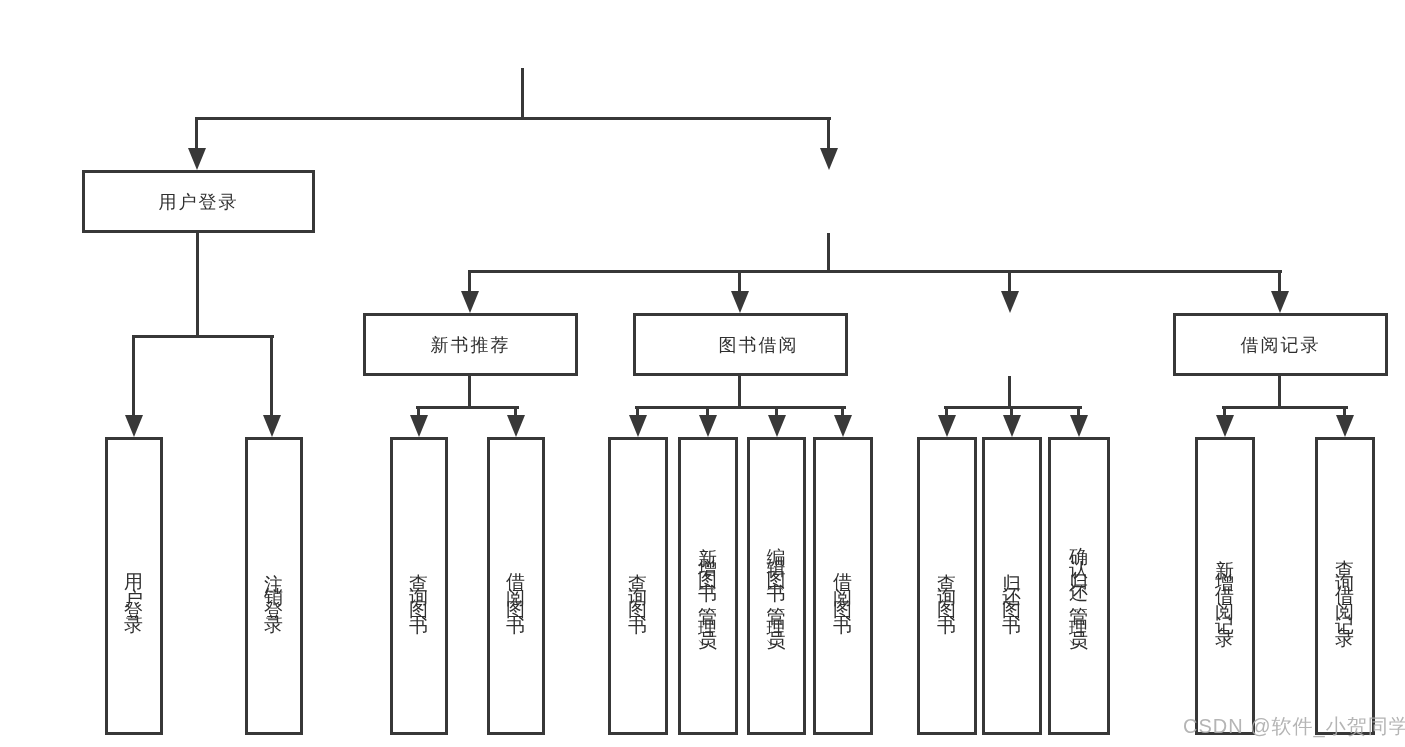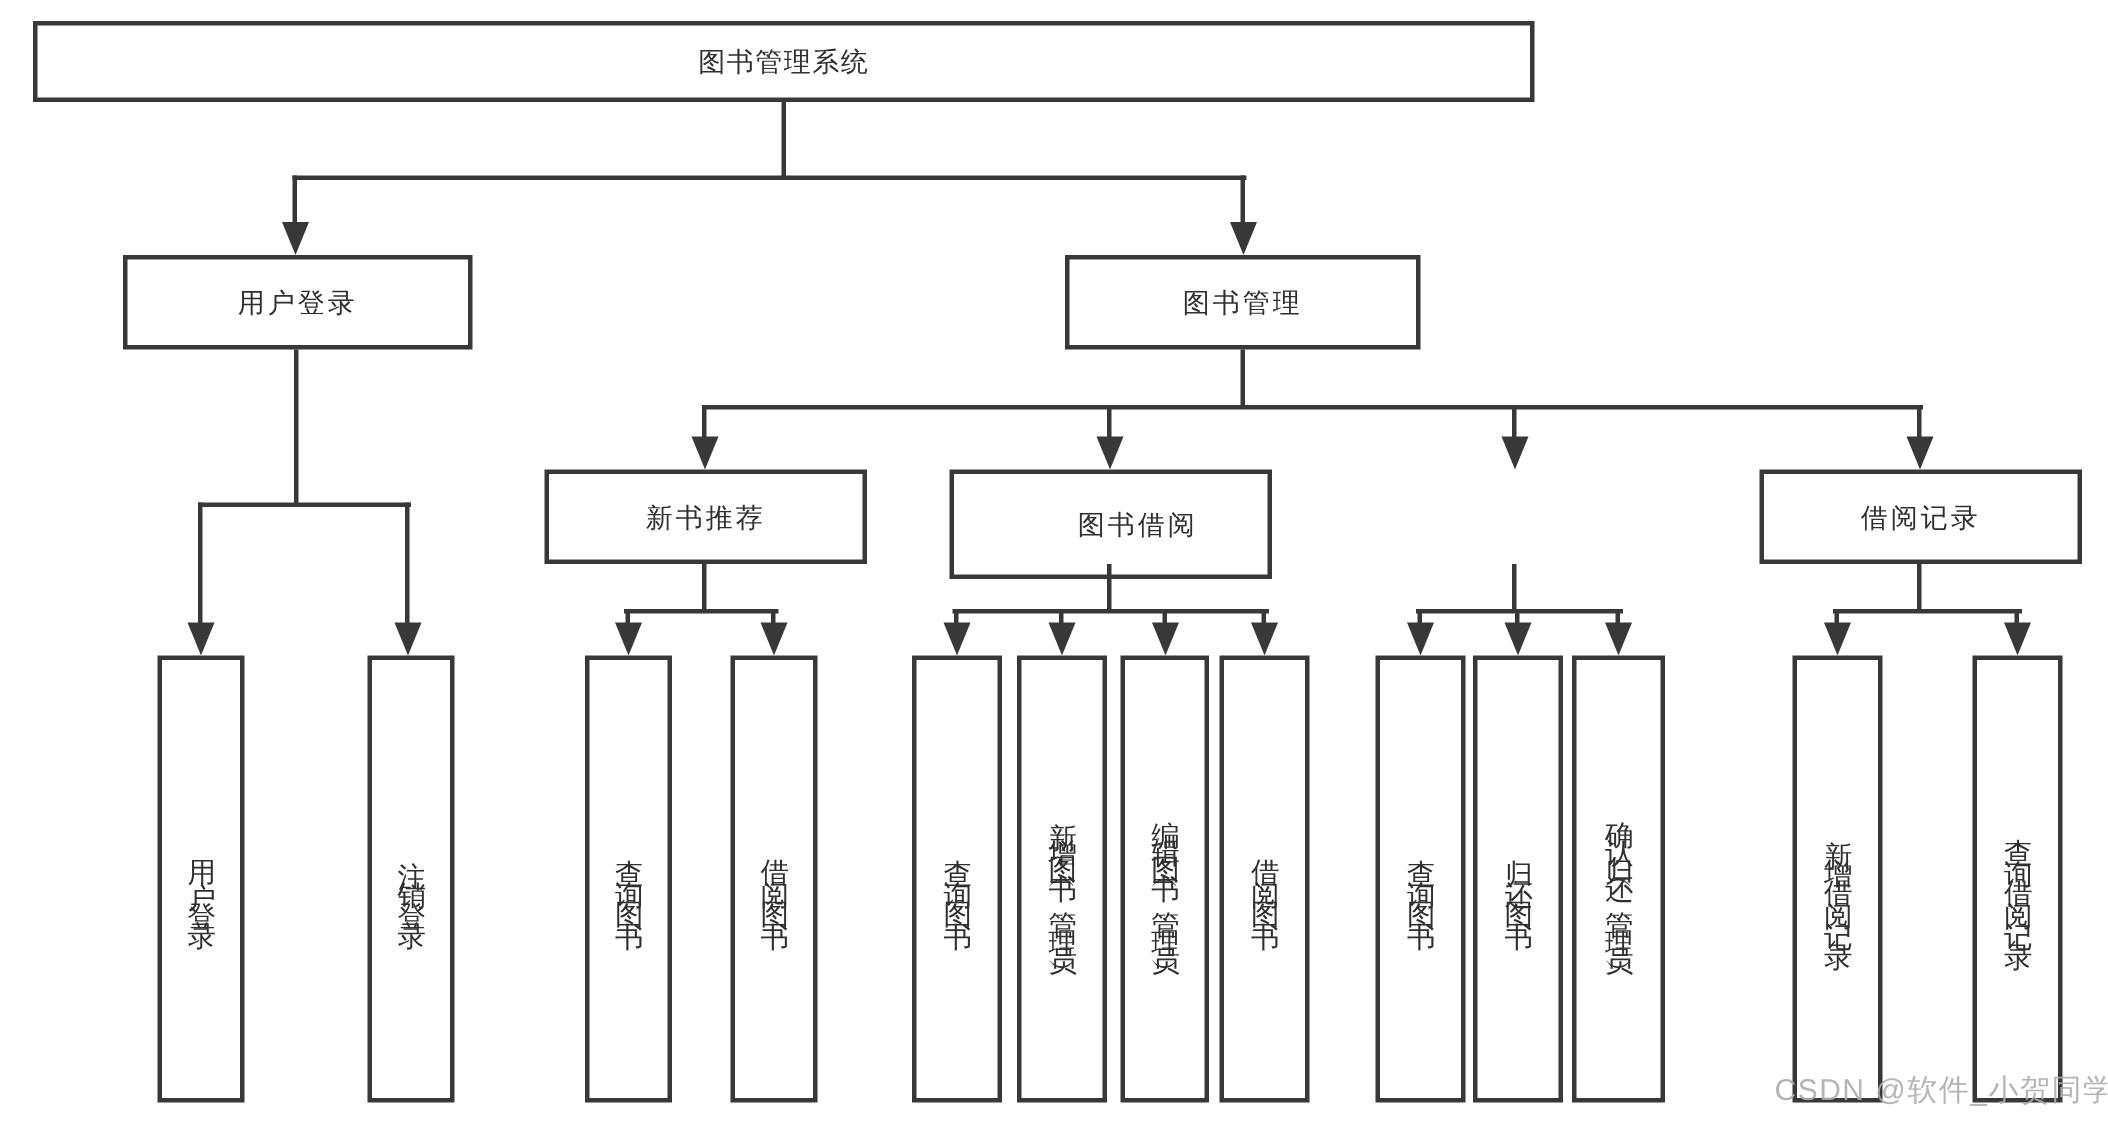--- a/index.html
+++ b/index.html
@@ -36,36 +36,30 @@
   .watermark{
     position:absolute;left:1183px;top:713px;font-size:20px;letter-spacing:1px;
     color:var(--wm);opacity:.9;white-space:nowrap;z-index:5;
   }
 </style>
 </head>
 <body>
 
 <div class="canvas">
 
-  <div class="box" style="left:22px;top:14px;width:1001px;height:54px;">
-    <span class="root-label">图书管理系统</span>
-  </div>
 
   <div class="vline" style="left:521px;top:68px;height:52px;"></div>
   <div class="hline" style="left:195px;top:117px;width:636px;"></div>
   <div class="vline" style="left:195px;top:117px;height:36px;"></div>
   <div class="arrow" style="left:188px;top:148px;"></div>
   <div class="vline" style="left:827px;top:117px;height:36px;"></div>
   <div class="arrow" style="left:820px;top:148px;"></div>
 
   <div class="box" style="left:82px;top:170px;width:233px;height:63px;">
     <span class="hlabel">用户登录</span>
-  </div>
-  <div class="box" style="left:710px;top:170px;width:237px;height:63px;">
-    <span class="hlabel">图书管理</span>
   </div>
 
   <div class="vline" style="left:196px;top:233px;height:104px;"></div>
   <div class="hline" style="left:132px;top:335px;width:142px;"></div>
   <div class="vline" style="left:132px;top:335px;height:83px;"></div>
   <div class="arrow" style="left:125px;top:415px;"></div>
   <div class="vline" style="left:270px;top:335px;height:83px;"></div>
   <div class="arrow" style="left:263px;top:415px;"></div>
 
   <div class="vline" style="left:827px;top:233px;height:39px;"></div>
@@ -75,21 +69,21 @@
   <div class="vline" style="left:738px;top:270px;height:25px;"></div>
   <div class="arrow" style="left:731px;top:291px;"></div>
   <div class="vline" style="left:1008px;top:270px;height:25px;"></div>
   <div class="arrow" style="left:1001px;top:291px;"></div>
   <div class="vline" style="left:1278px;top:270px;height:25px;"></div>
   <div class="arrow" style="left:1271px;top:291px;"></div>
 
   <div class="box" style="left:363px;top:313px;width:215px;height:63px;justify-content:center;">
     <span class="hlabel">新书推荐</span>
   </div>
-  <div class="box" style="left:633px;top:313px;width:215px;height:73px;padding-left:36px;">
+  <div class="box" style="left:633px;top:313px;width:215px;height:63px;padding-left:36px;">
     <span class="hlabel">图书借阅</span>
   </div>
   <div class="box" style="left:1173px;top:313px;width:215px;height:63px;">
     <span class="hlabel">借阅记录</span>
   </div>
 
   <div class="vline" style="left:468px;top:376px;height:32px;"></div>
   <div class="hline" style="left:416px;top:406px;width:103px;"></div>
   <div class="vline" style="left:417px;top:406px;height:12px;"></div>
   <div class="arrow" style="left:410px;top:415px;"></div>

